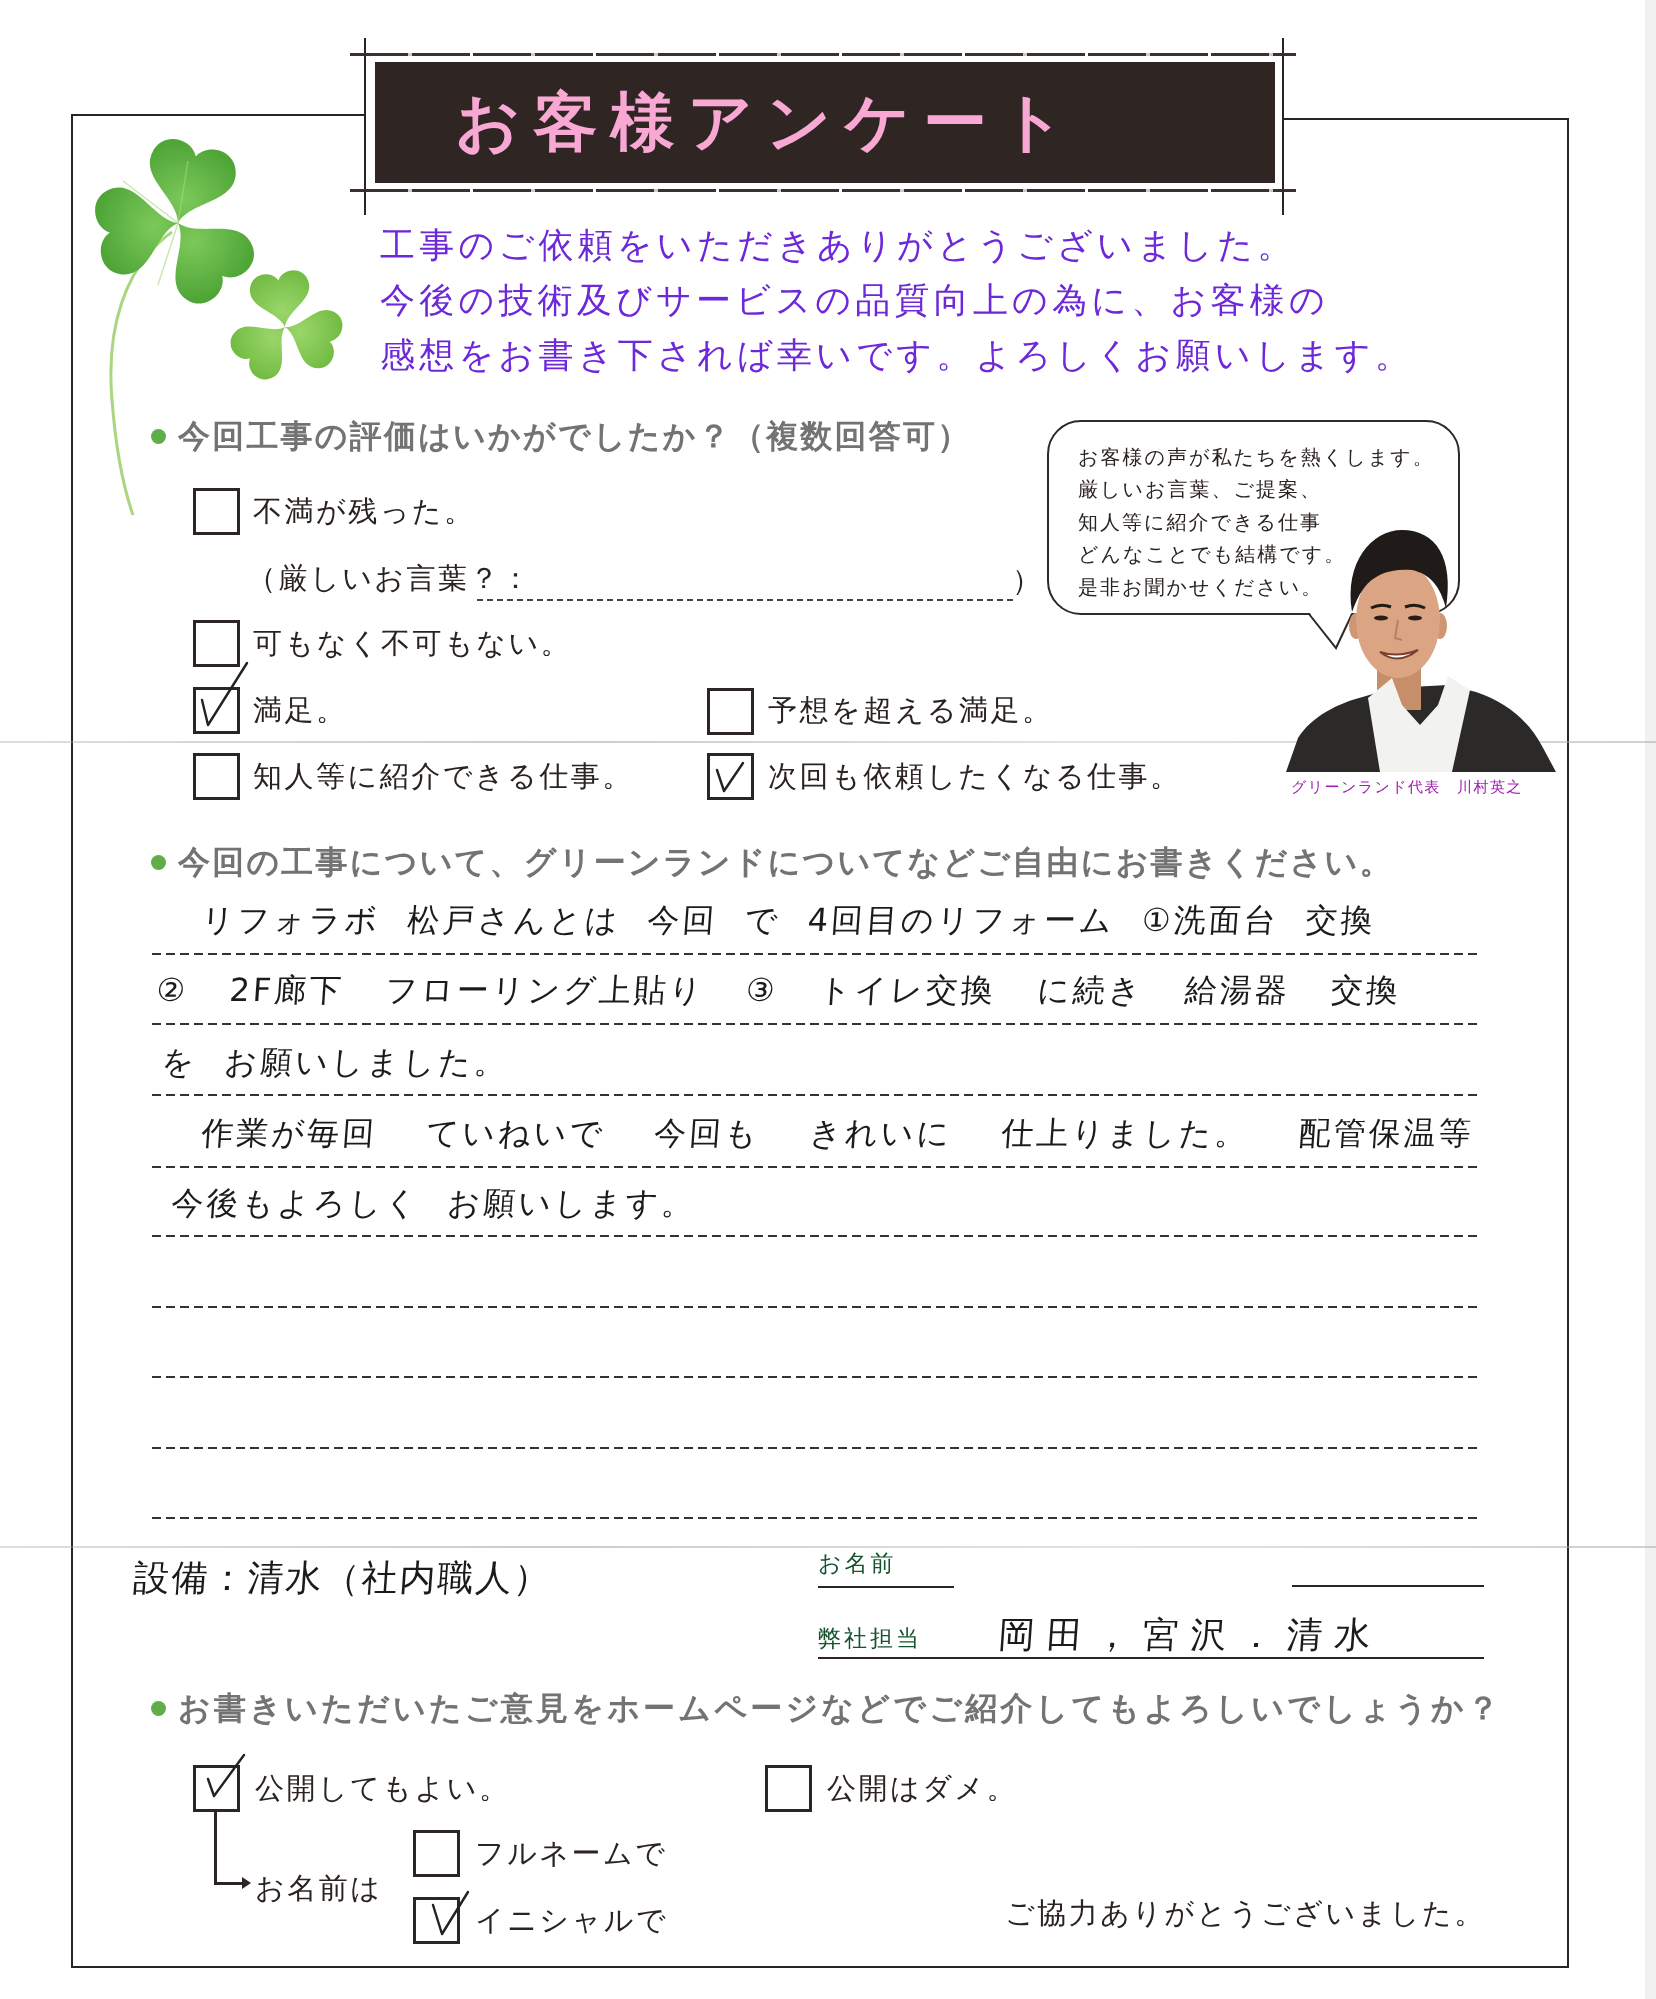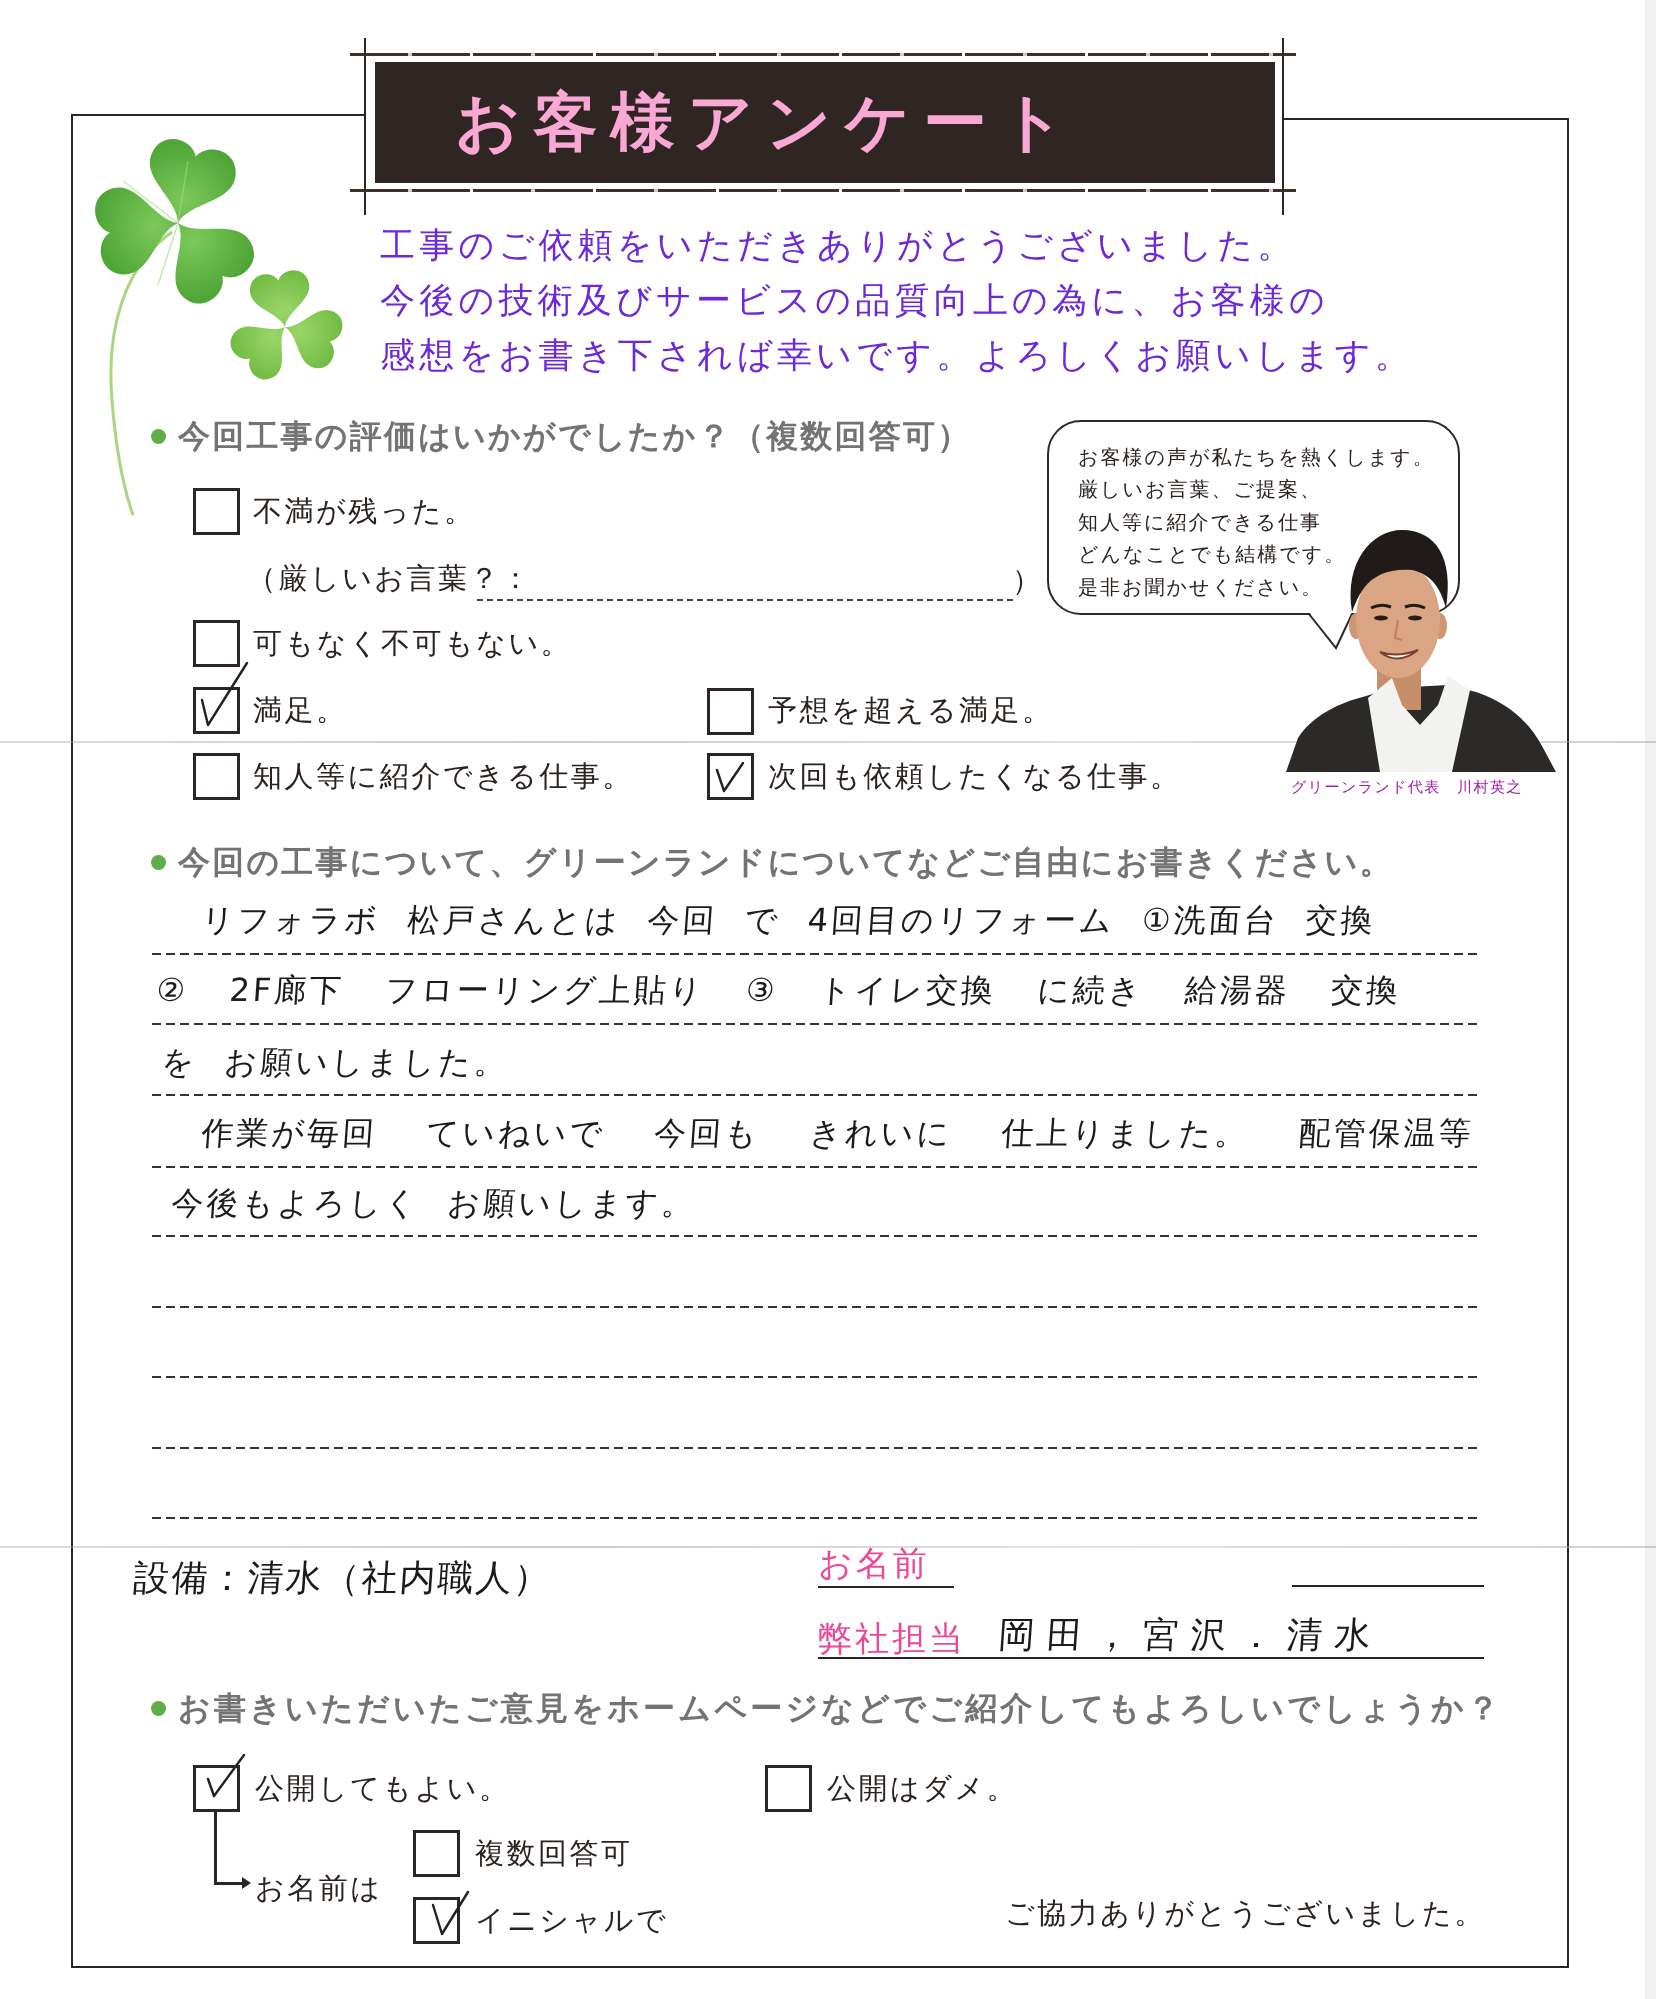--- a/index.html
+++ b/index.html
@@ -13,21 +13,21 @@
 .bullet{position:absolute;width:15px;height:15px;border-radius:50%;background:#5fae47}
 .cb{position:absolute;width:47px;height:47px;border:3px solid #2b2523;background:#fff}
 .cb .check{position:absolute;left:-3px;top:-3px;width:47px;height:47px;overflow:visible;display:none}
 .cb[data-checked="true"] .check{display:block}
 .opt{font-size:29px;letter-spacing:2.5px;line-height:36px;color:#2a2320}
 .hand{font-size:32px;letter-spacing:3px;word-spacing:14px;line-height:44px;color:#1b1b1b;transform:skewX(-4deg);transform-origin:left bottom}
 .rule{position:absolute;left:152px;width:1330px;height:2px;background:repeating-linear-gradient(90deg,#333 0 9px,rgba(0,0,0,0) 9px 14px)}
 .fold{position:absolute;left:0;width:1656px;height:2px;background:linear-gradient(90deg,rgba(160,160,160,0.35),rgba(170,170,170,0.6),rgba(160,160,160,0.3),rgba(170,170,170,0.55))}
 .bubble{position:absolute;left:1047px;top:420px;width:413px;height:195px;border:2px solid #2e2826;border-radius:34px;background:#fff}
 .bubble-text{left:1078px;font-size:20px;letter-spacing:2px;line-height:32.5px;color:#2a2320}
-.sig-label{font-size:34px;letter-spacing:3px;line-height:40px;color:#ec4899}
+.sig-label{font-size:23px;letter-spacing:3px;line-height:40px;color:#14532d}
 </style>
 </head>
 <body>
 
 <div class="a" style="left:1645px;top:0;width:11px;height:1999px;background:#f1f1f1"></div>
 
 <div class="ln" style="left:71px;top:114px;width:293px;height:2px"></div>
 <div class="ln" style="left:1284px;top:118px;width:285px;height:2px"></div>
 <div class="ln" style="left:71px;top:114px;width:2px;height:1854px"></div>
 <div class="ln" style="left:1567px;top:118px;width:2px;height:1850px"></div>
@@ -190,21 +190,21 @@
 
 <div class="ln" style="left:214px;top:1812px;width:2.5px;height:72px"></div>
 <div class="ln" style="left:214px;top:1882px;width:30px;height:2.5px"></div>
 <div class="a" style="left:242px;top:1877px;width:0;height:0;border-top:6px solid transparent;border-bottom:6px solid transparent;border-left:9px solid #2a2422"></div>
 
 <div class="a opt" style="left:255px;top:1870px">お名前は</div>
 
 <div class="cb" style="left:413px;top:1830px" data-checked="false">
   
 </div>
-<div class="a opt" style="left:475px;top:1835px">複数回答可</div>
+<div class="a opt" style="left:475px;top:1835px">フルネームで</div>
 
 <div class="cb" style="left:413px;top:1897px" data-checked="true">
   <svg class="check" viewBox="0 0 47 47">
       <path d="M20,8 L29,37 L55,-5" fill="none" stroke="#222" stroke-width="2.4" stroke-linecap="round" stroke-linejoin="round"></path>
     </svg>
 </div>
 <div class="a opt" style="left:475px;top:1902px">イニシャルで</div>
 
 <div class="a opt" style="left:1005px;top:1895px">ご協力ありがとうございました。</div>
 

